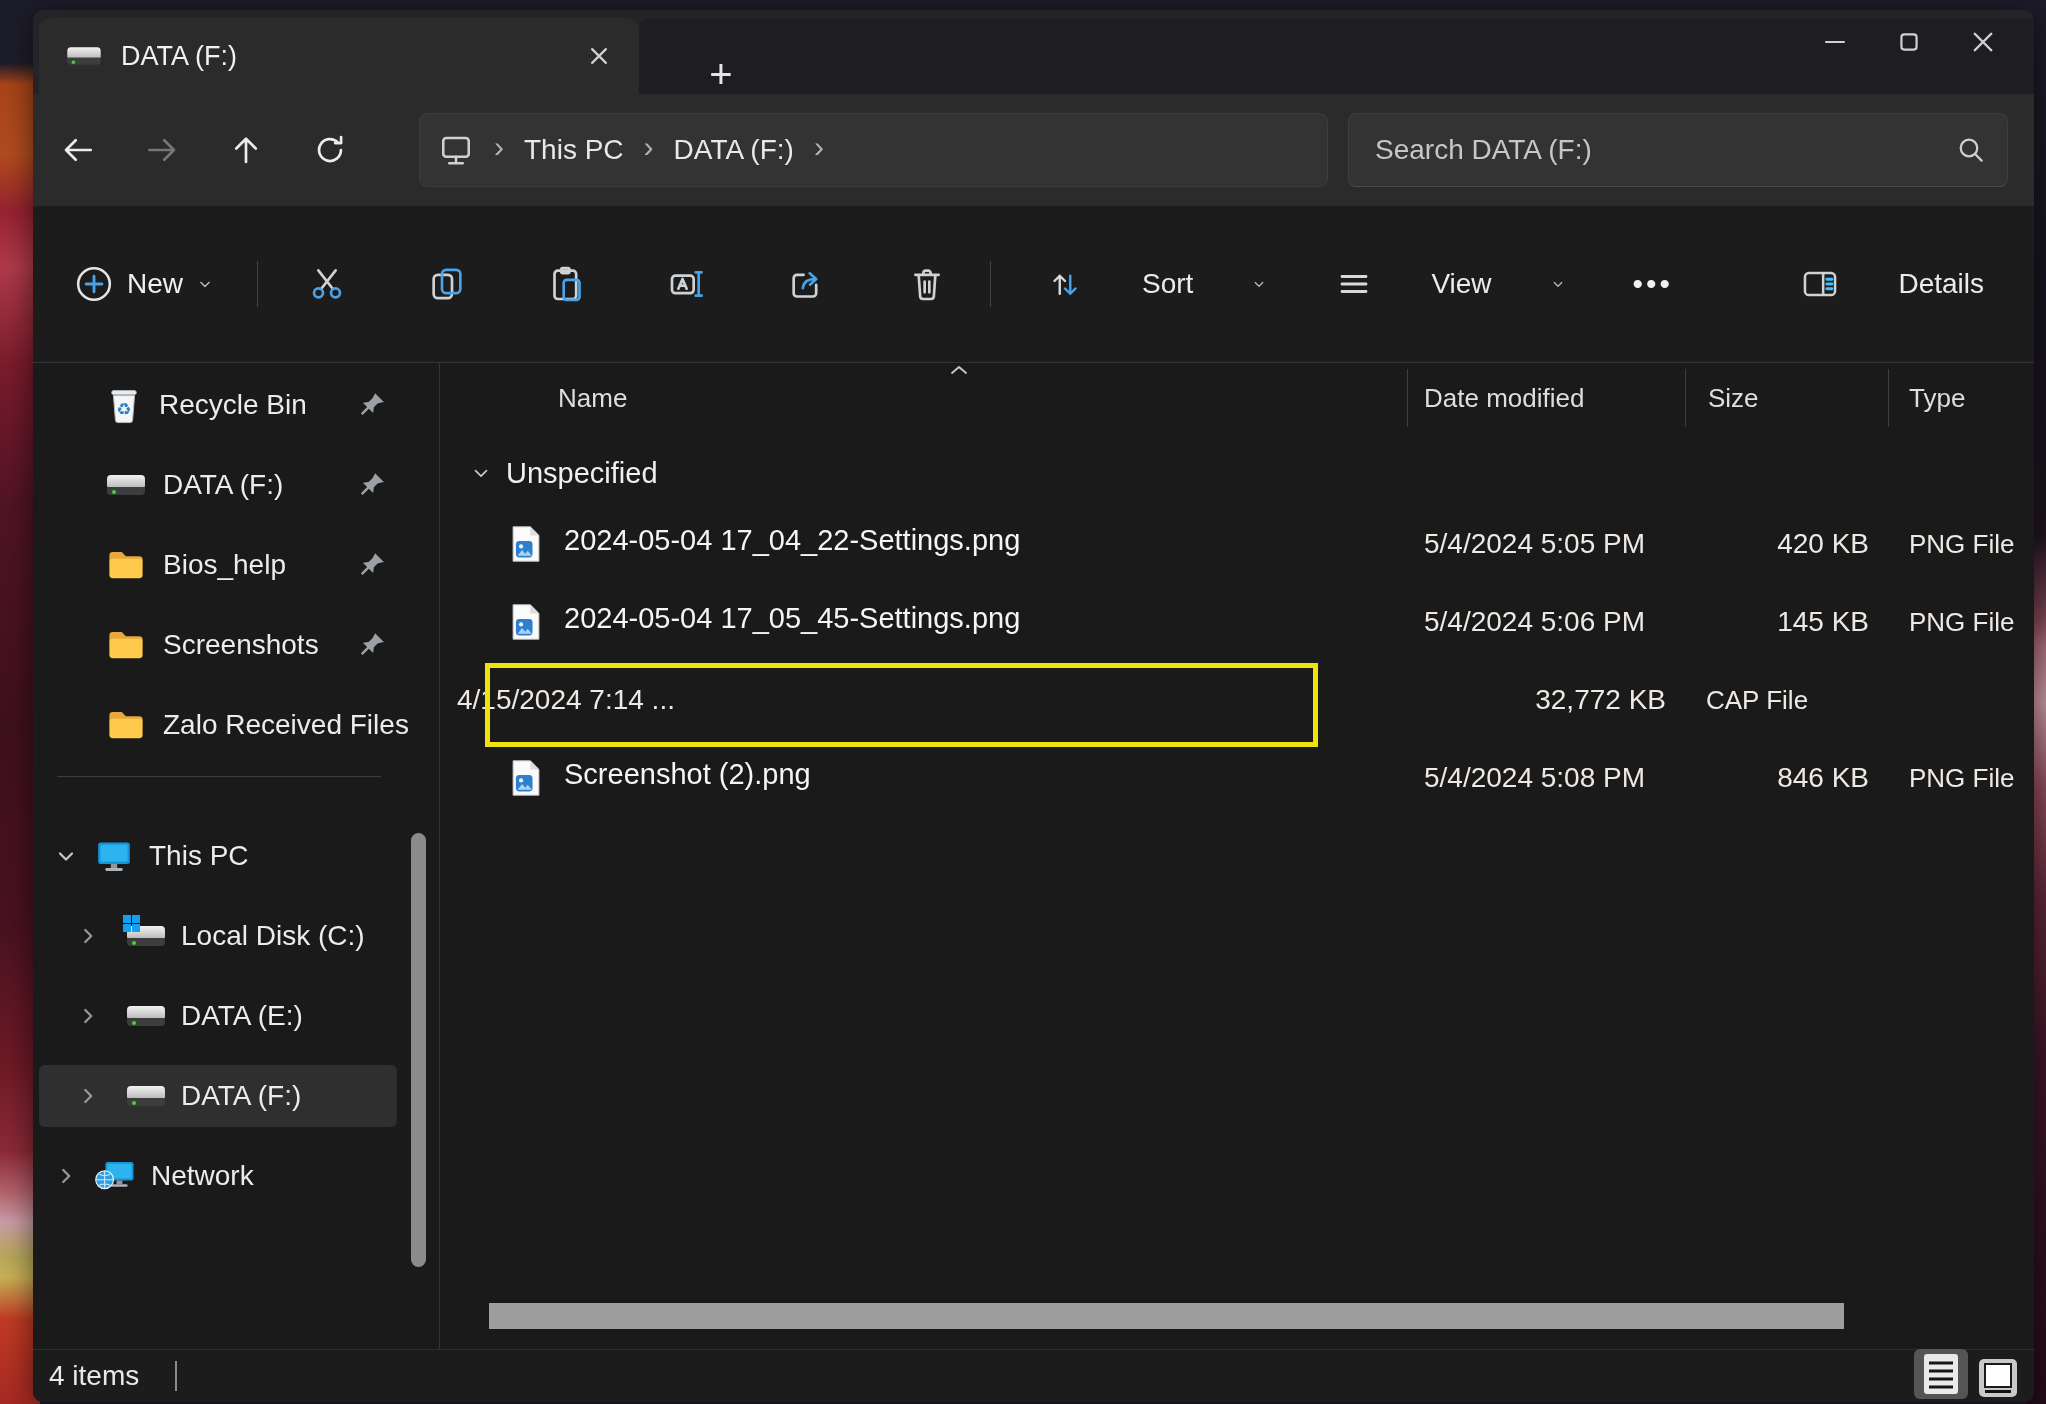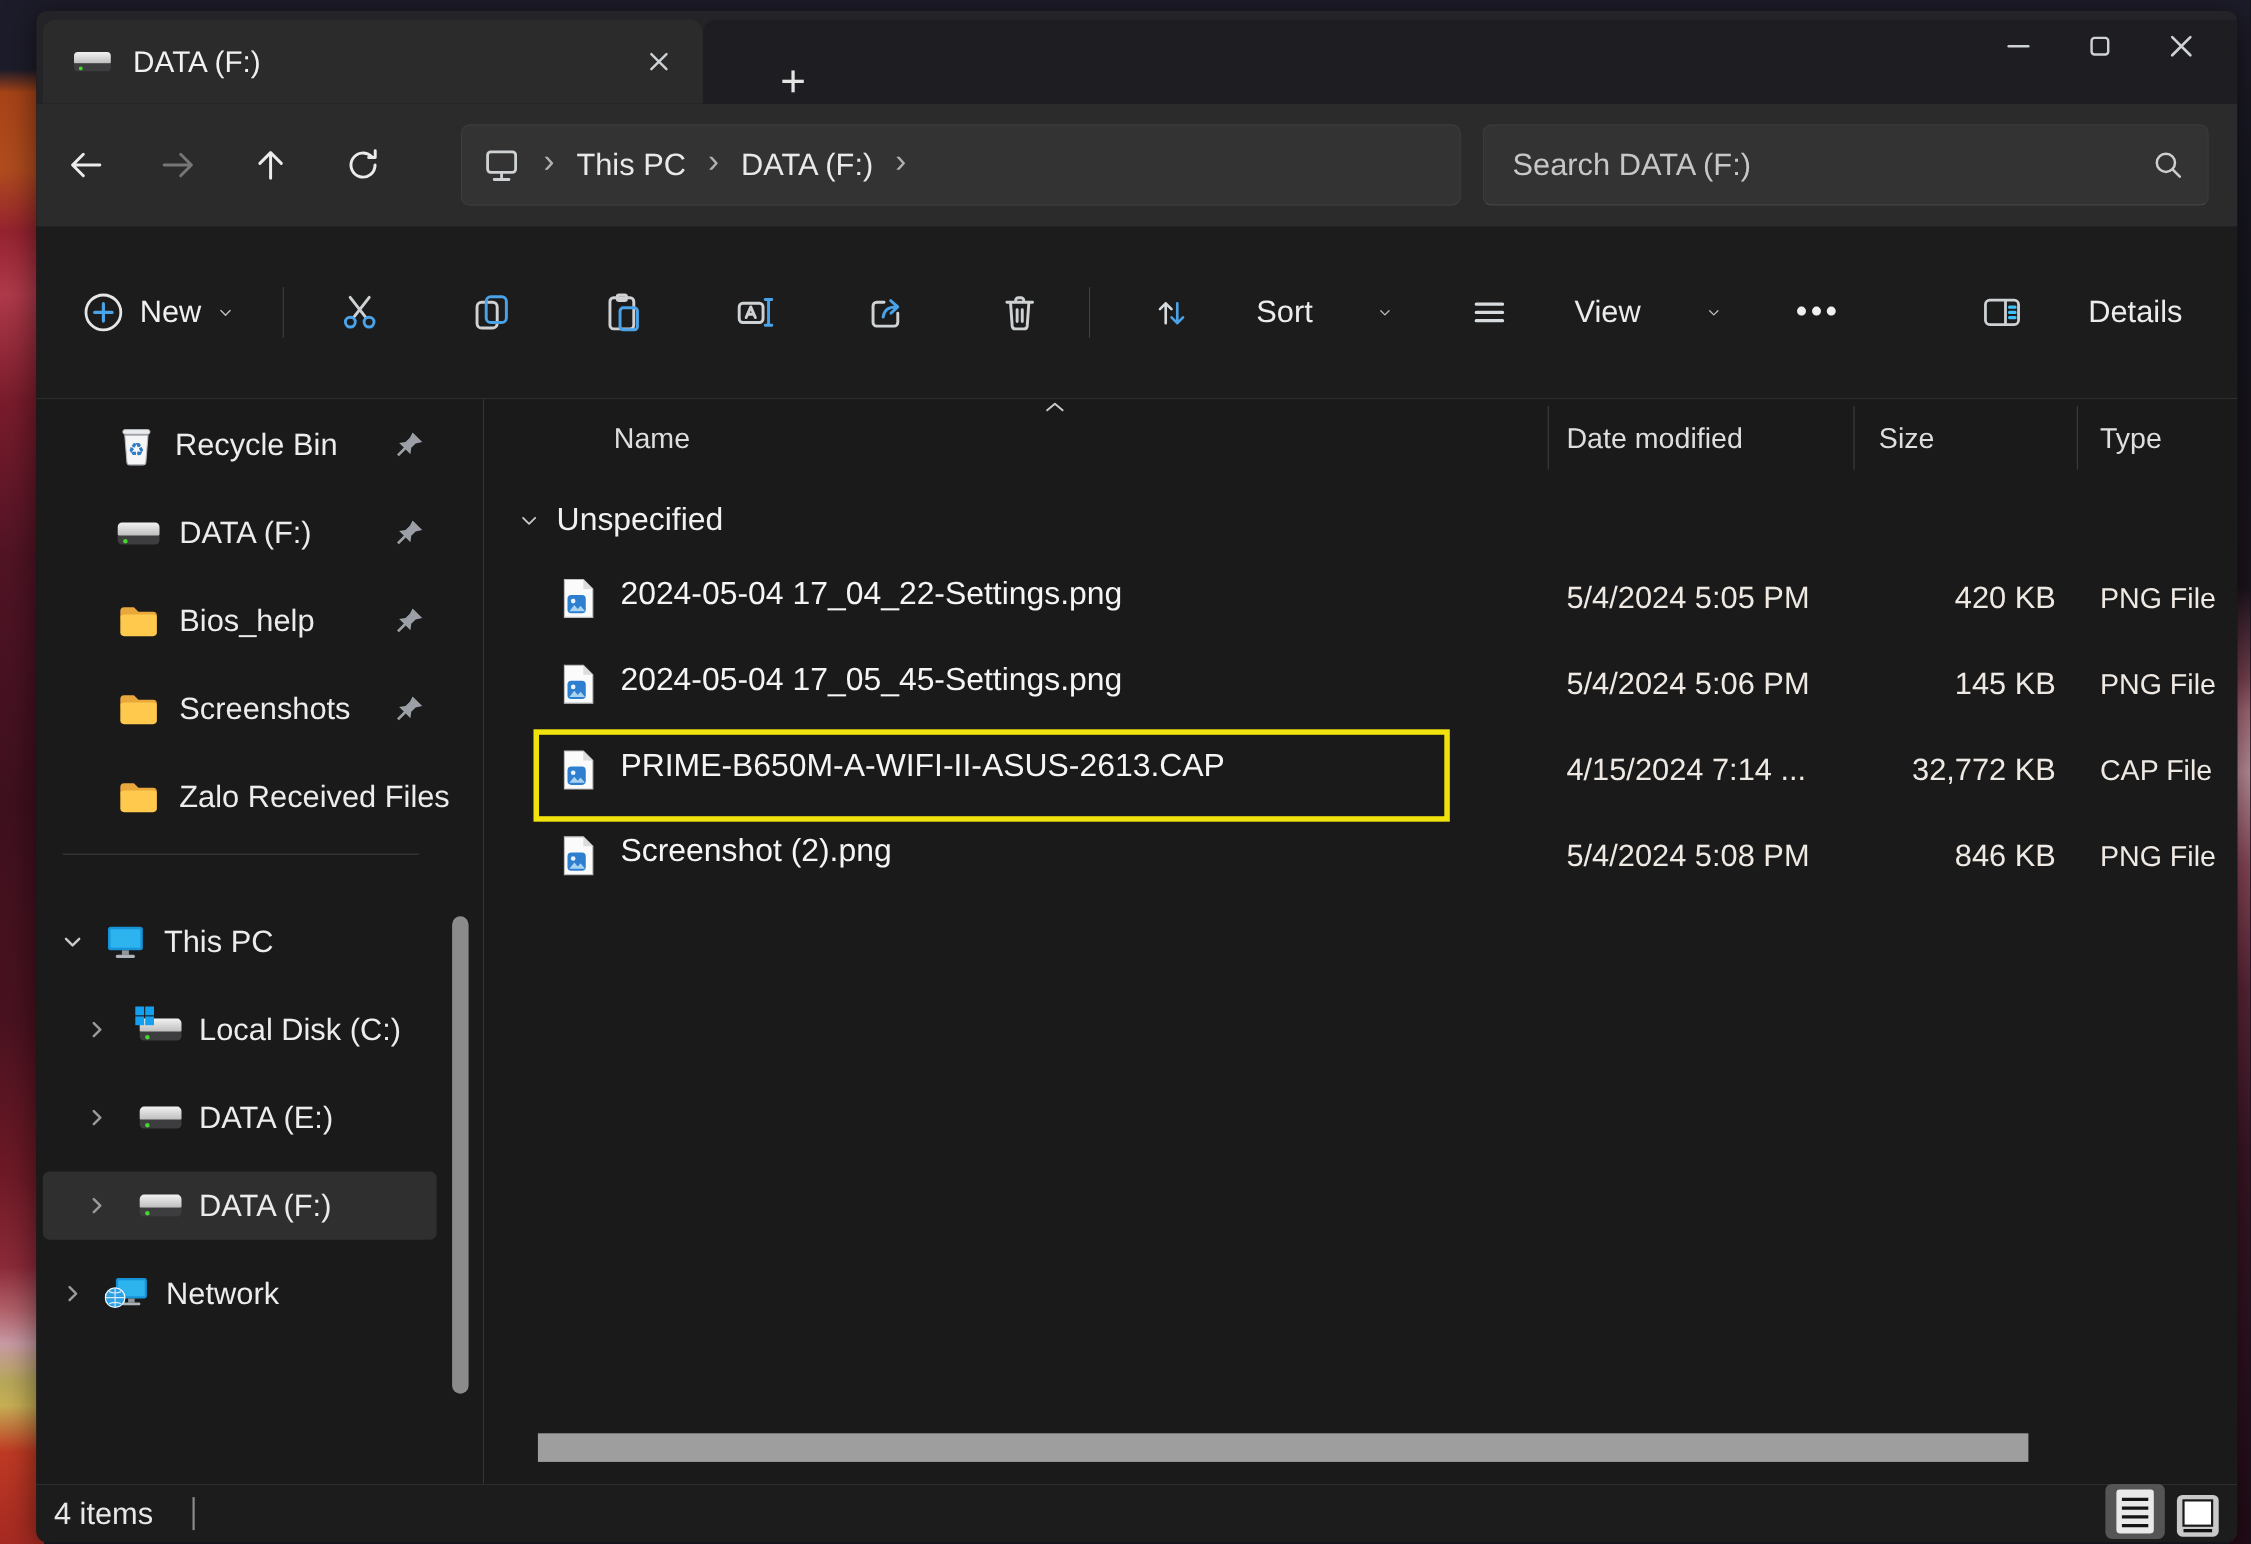--- a/index.html
+++ b/index.html
@@ -523,30 +523,20 @@
               <path d="M6.2 25.5 L9.8 20.9 L12.4 23.9 L14.4 21.5 L17.8 25.5 Z" fill="#a8d4f2"></path>
             </svg>
             <span class="fname">2024-05-04 17_05_45-Settings.png</span>
           </span>
           <span class="fdate">5/4/2024 5:06 PM</span>
           <span class="fsize">145 KB</span>
           <span class="ftype">PNG File</span>
         </div>
 
         <div class="row highlighted">
-          <span class="cell-name">
-            <svg width="32" height="40" viewBox="0 0 26 32">
-              <path d="M2.5 2 H16.5 L23.5 9 V30 H2.5 Z" fill="#fbfbfb" stroke="#bfbfbf" stroke-width="0.8"></path>
-              <path d="M16.5 2 L23.5 9 H16.5 Z" fill="#dcdcdc"></path>
-              <rect x="4.8" y="13.5" width="13.5" height="13.5" rx="2.8" fill="#2e7fd0"></rect>
-              <circle cx="9" cy="18" r="1.7" fill="#eaf5ff"></circle>
-              <path d="M6.2 25.5 L9.8 20.9 L12.4 23.9 L14.4 21.5 L17.8 25.5 Z" fill="#a8d4f2"></path>
-            </svg>
-            <span class="fname">PRIME-B650M-A-WIFI-II-ASUS-2613.CAP</span>
-          </span>
           <span class="fdate">4/15/2024 7:14 ...</span>
           <span class="fsize">32,772 KB</span>
           <span class="ftype">CAP File</span>
         </div>
 
         <div class="row">
           <span class="cell-name">
             <svg width="32" height="40" viewBox="0 0 26 32">
               <path d="M2.5 2 H16.5 L23.5 9 V30 H2.5 Z" fill="#fbfbfb" stroke="#bfbfbf" stroke-width="0.8"></path>
               <path d="M16.5 2 L23.5 9 H16.5 Z" fill="#dcdcdc"></path>

